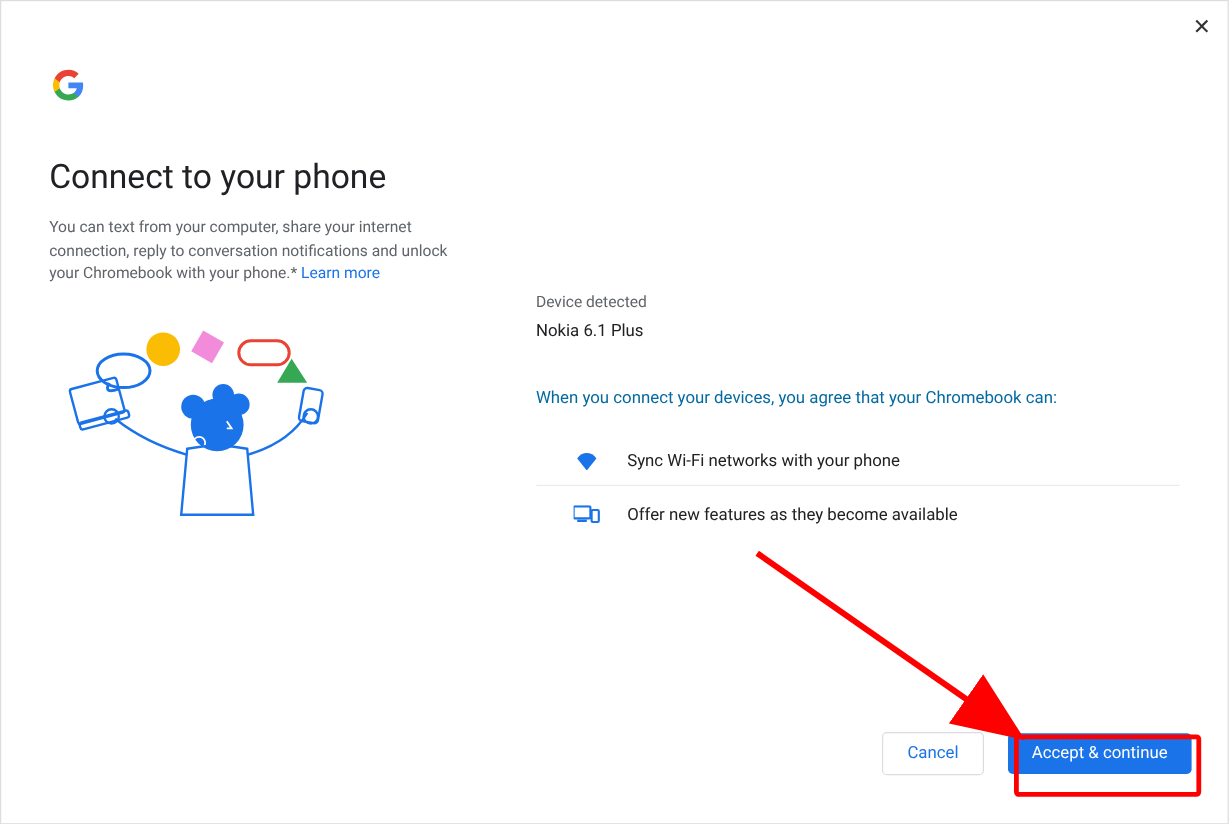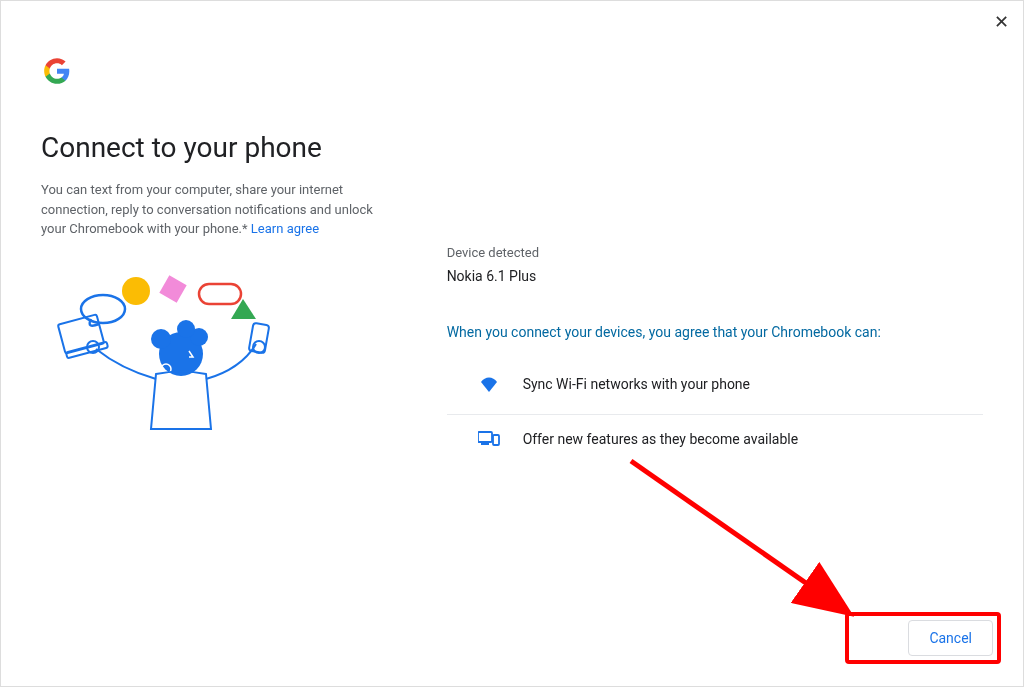--- a/index.html
+++ b/index.html
@@ -77,21 +77,21 @@
       font-size: 14px;
       color: #0369a1;
       margin-bottom: 20px;
     }
     .feature-list {
       list-style: none;
     }
     .feature-item {
       display: flex;
       align-items: center;
-      padding: 14px 0 20px 30px;
+      padding: 14px 0 10px 30px;
       border-bottom: 1px solid #e8eaed;
       font-size: 14px;
       color: #202124;
     }
     .feature-item:last-child {
       border-bottom: none;
     }
     .feature-icon {
       width: 24px;
       height: 20px;
@@ -100,21 +100,21 @@
       align-items: center;
       justify-content: center;
     }
     .footnote {
       font-size: 13px;
       color: #5f6368;
       margin-top: 14px;
     }
     .footer {
       position: absolute;
-      bottom: 30px;
+      bottom: 40px;
       right: 30px;
       display: flex;
       gap: 20px;
       align-items: center;
     }
     .btn {
       padding: 9px 20px;
       font-size: 14px;
       border-radius: 4px;
       cursor: pointer;
@@ -157,21 +157,21 @@
     <div class="google-logo">
       <svg width="28" height="28" viewBox="0 0 48 48">
         <path fill="#4285F4" d="M45.12 24.5c0-1.56-.14-3.06-.4-4.5H24v8.51h11.84c-.51 2.75-2.06 5.08-4.39 6.64v5.52h7.11c4.16-3.83 6.56-9.47 6.56-16.17z"></path>
         <path fill="#34A853" d="M24 46c5.94 0 10.92-1.97 14.56-5.33l-7.11-5.52c-1.97 1.32-4.49 2.1-7.45 2.1-5.73 0-10.58-3.87-12.31-9.07H4.34v5.7C7.96 41.07 15.4 46 24 46z"></path>
         <path fill="#FBBC05" d="M11.69 28.18C11.25 26.86 11 25.45 11 24s.25-2.86.69-4.18v-5.7H4.34C2.85 17.09 2 20.45 2 24c0 3.55.85 6.91 2.34 9.88l7.35-5.7z"></path>
         <path fill="#EA4335" d="M24 10.75c3.23 0 6.13 1.11 8.41 3.29l6.31-6.31C34.91 4.18 29.93 2 24 2 15.4 2 7.96 6.93 4.34 14.12l7.35 5.7c1.73-5.2 6.58-9.07 12.31-9.07z"></path>
       </svg>
     </div>
     <h1 class="title">Connect to your phone</h1>
     <p class="description">
-      <span>You can text from your computer, share your internet connection, reply to conversation notifications and unlock your Chromebook with your phone.* </span><a class="learn-more">Learn agree</a>
+      <span>You can text from your computer, share your internet connection, reply to conversation notifications and unlock your Chromebook with your phone.* </span><a class="learn-more">Learn more</a>
     </p>
     <div class="illustration">
       <svg width="250" height="170" viewBox="0 0 250 170">
 
         <circle cx="95" cy="22" r="14" fill="#fbbc04"></circle>
 
         <rect x="122" y="10" width="20" height="20" fill="#f28bd9" transform="rotate(30 132 20)"></rect>
 
         <rect x="158" y="15" width="42" height="20" rx="10" fill="none" stroke="#ea4335" stroke-width="2.5"></rect>
 
@@ -229,20 +229,21 @@
           </svg>
         </span>
         <span>Offer new features as they become available</span>
       </li>
     </ul>
   </div>
 </div>
 
 <div class="footer">
   <button class="btn btn-cancel">Cancel</button>
+  <button class="btn btn-primary">Accept &amp; continue</button>
 </div>
 
 <div class="highlight-box"></div>
 
 <svg class="arrow-svg" width="280" height="200">
   <defs>
     <marker id="arrowhead" markerWidth="12" markerHeight="10" refX="10" refY="5" orient="auto">
       <polygon points="0 0, 12 5, 0 10" fill="#ff0000"></polygon>
     </marker>
   </defs>

